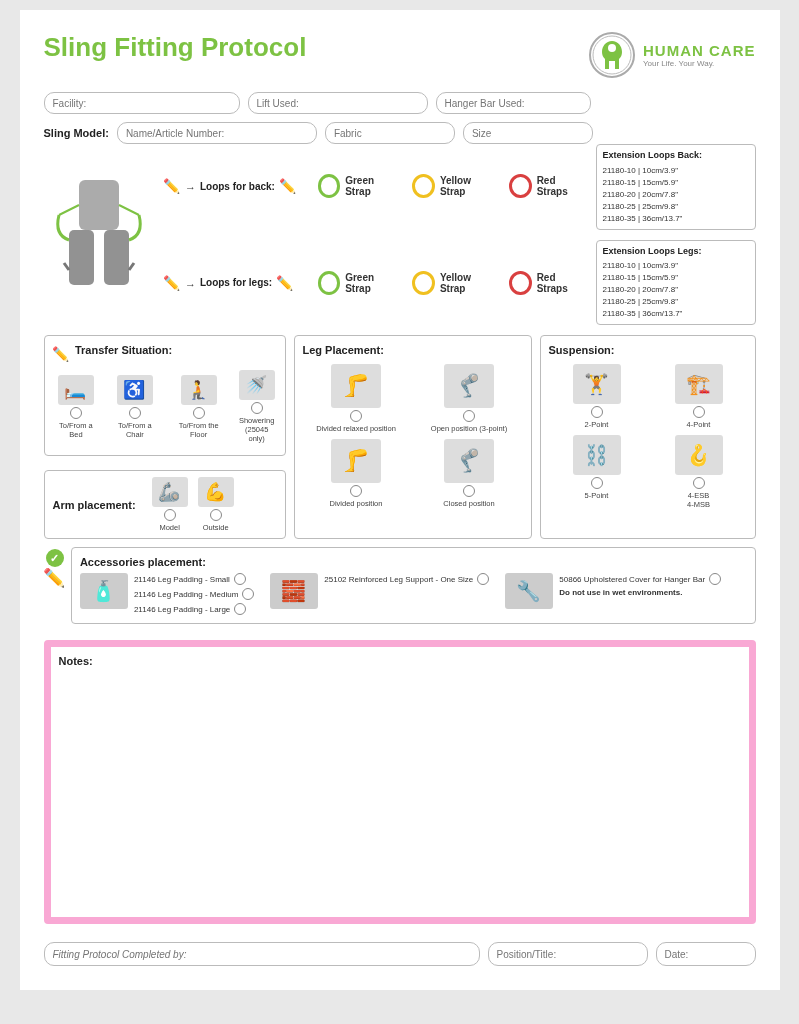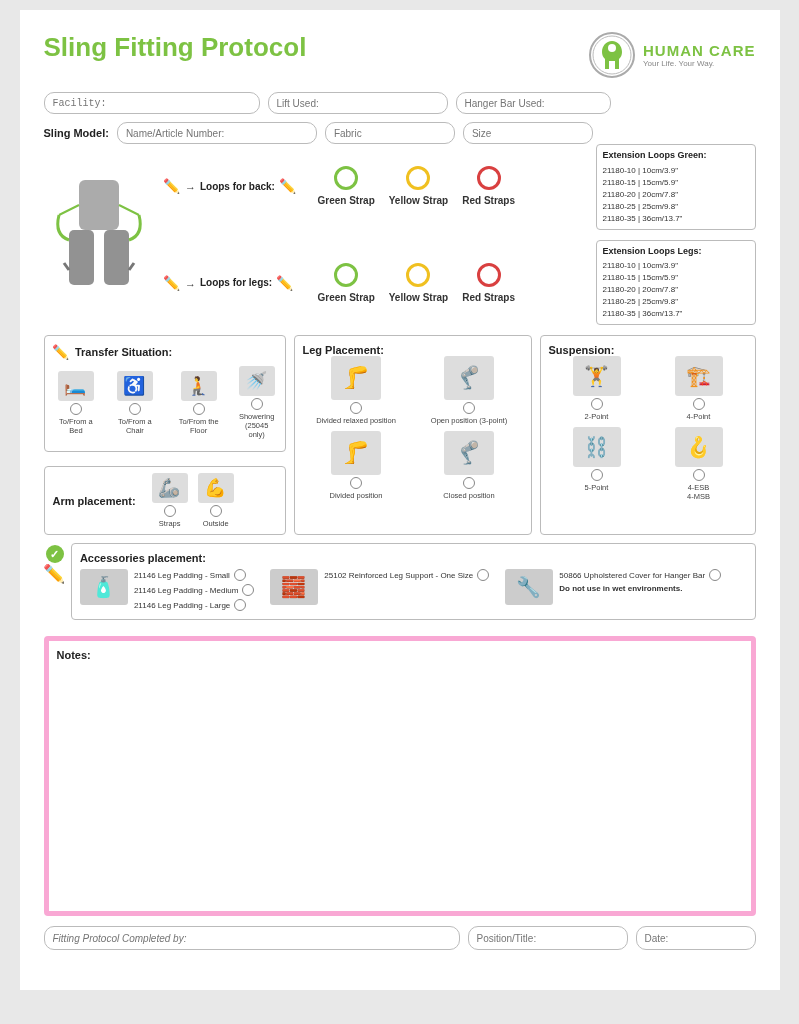--- a/index.html
+++ b/index.html
@@ -71,21 +71,21 @@
       border: 1px solid #bbb;
       border-radius: 10px;
       padding: 3px 8px;
       font-size: 10px;
       height: 22px;
       outline: none;
       color: #555;
     }
     .input-name { flex: 1; }
     .input-room { width: 130px; }
-    .input-facility { width: 216px; font-family: Liberation Mono, monospace; }
+    .input-facility { width: 196px; }
     .input-lift { width: 180px; }
     .input-hanger { width: 155px; }
 
     
     .sling-row {
       display: flex;
       gap: 8px;
       align-items: center;
     }
     .input-article { width: 200px; }
@@ -114,21 +114,20 @@
     .strap-row {
       display: flex;
       align-items: center;
       gap: 14px;
     }
     .strap-row-label { font-size: 10px; font-weight: 700; color: #222; }
     .strap-option {
       display: flex;
       align-items: center;
       gap: 5px;
-      flex-direction: column;
     }
     .strap-circle {
       width: 24px;
       height: 24px;
       border-radius: 50%;
       border: 3px solid #ccc;
       display: inline-block;
     }
     .strap-circle.green { border-color: #7dc243; }
     .strap-circle.yellow { border-color: #f0c020; }
@@ -170,21 +169,21 @@
       display: flex;
       gap: 8px;
       margin-bottom: 8px;
     }
     .section-box {
       border: 1px solid #bbb;
       border-radius: 4px;
       padding: 8px;
       font-size: 9px;
     }
-    .section-box-title { font-size: 11px; font-weight: 700; color: #222; }
+    .section-box-title { font-size: 11px; font-weight: 700; color: #222; margin-bottom: 8px; }
     .section-transfer { flex: 1.1; }
     .section-leg { flex: 1; }
     .section-suspension { flex: 0.9; }
 
     .transfer-icons-row {
       display: flex;
       gap: 10px;
       align-items: center;
       margin-bottom: 4px;
     }
@@ -322,38 +321,38 @@
       background: #ccc;
       border-radius: 3px;
       display: flex;
       align-items: center;
       justify-content: center;
       font-size: 20px;
     }
 
     
     .notes-section {
-      border: 5px solid #f9a8d4;
+      border: 7px solid #f9a8d4;
       border-radius: 4px;
       padding: 8px;
-      margin-bottom: 10px;
+      margin-bottom: 18px;
       min-height: 280px;
     }
     .notes-label { font-size: 11px; font-weight: 700; color: #222; margin-bottom: 8px; }
 
     
     .footer-row {
       display: flex;
       gap: 8px;
       align-items: center;
     }
     .footer-row input[type="text"] { height: 24px; }
     .input-completed { flex: 1; font-style: italic; }
     .input-position { width: 160px; }
-    .input-date { width: 120px; }
+    .input-date { width: 100px; }
   </style>
 </head>
 <body>
 
 <div class="page">
 
   <div class="header">
     <div class="title">Sling Fitting Protocol</div>
     <div class="logo-area">
       <div class="logo-circle">
@@ -443,21 +442,21 @@
         </div>
         <div class="strap-option">
           <span class="strap-circle red"></span>
           <span class="strap-text">Red Straps</span>
         </div>
       </div>
     </div>
 
     <div class="extension-loops-area">
       <div class="ext-box">
-        <div class="ext-box-title">Extension Loops Green:</div>
+        <div class="ext-box-title">Extension Loops Back:</div>
         <div>21180-10 | 10cm/3.9"</div>
         <div>21180-15 | 15cm/5.9"</div>
         <div>21180-20 | 20cm/7.8"</div>
         <div>21180-25 | 25cm/9.8"</div>
         <div>21180-35 | 36cm/13.7"</div>
       </div>
       <div class="ext-box">
         <div class="ext-box-title">Extension Loops Legs:</div>
         <div>21180-10 | 10cm/3.9"</div>
         <div>21180-15 | 15cm/5.9"</div>
@@ -497,21 +496,21 @@
             <span class="radio-circle"></span>
             <span class="transfer-sub">Showering<br>(25045 only)</span>
           </div>
         </div>
       </div>
       <div class="arm-placement-row">
         <span class="arm-label">Arm placement:</span>
         <div class="arm-item">
           <div class="arm-img">🦾</div>
           <span class="radio-circle"></span>
-          <span class="transfer-sub">Straps</span>
+          <span class="transfer-sub">Model</span>
         </div>
         <div class="arm-item">
           <div class="arm-img">💪</div>
           <span class="radio-circle"></span>
           <span class="transfer-sub">Outside</span>
         </div>
       </div>
     </div>
 
     <div class="section-box section-leg">

